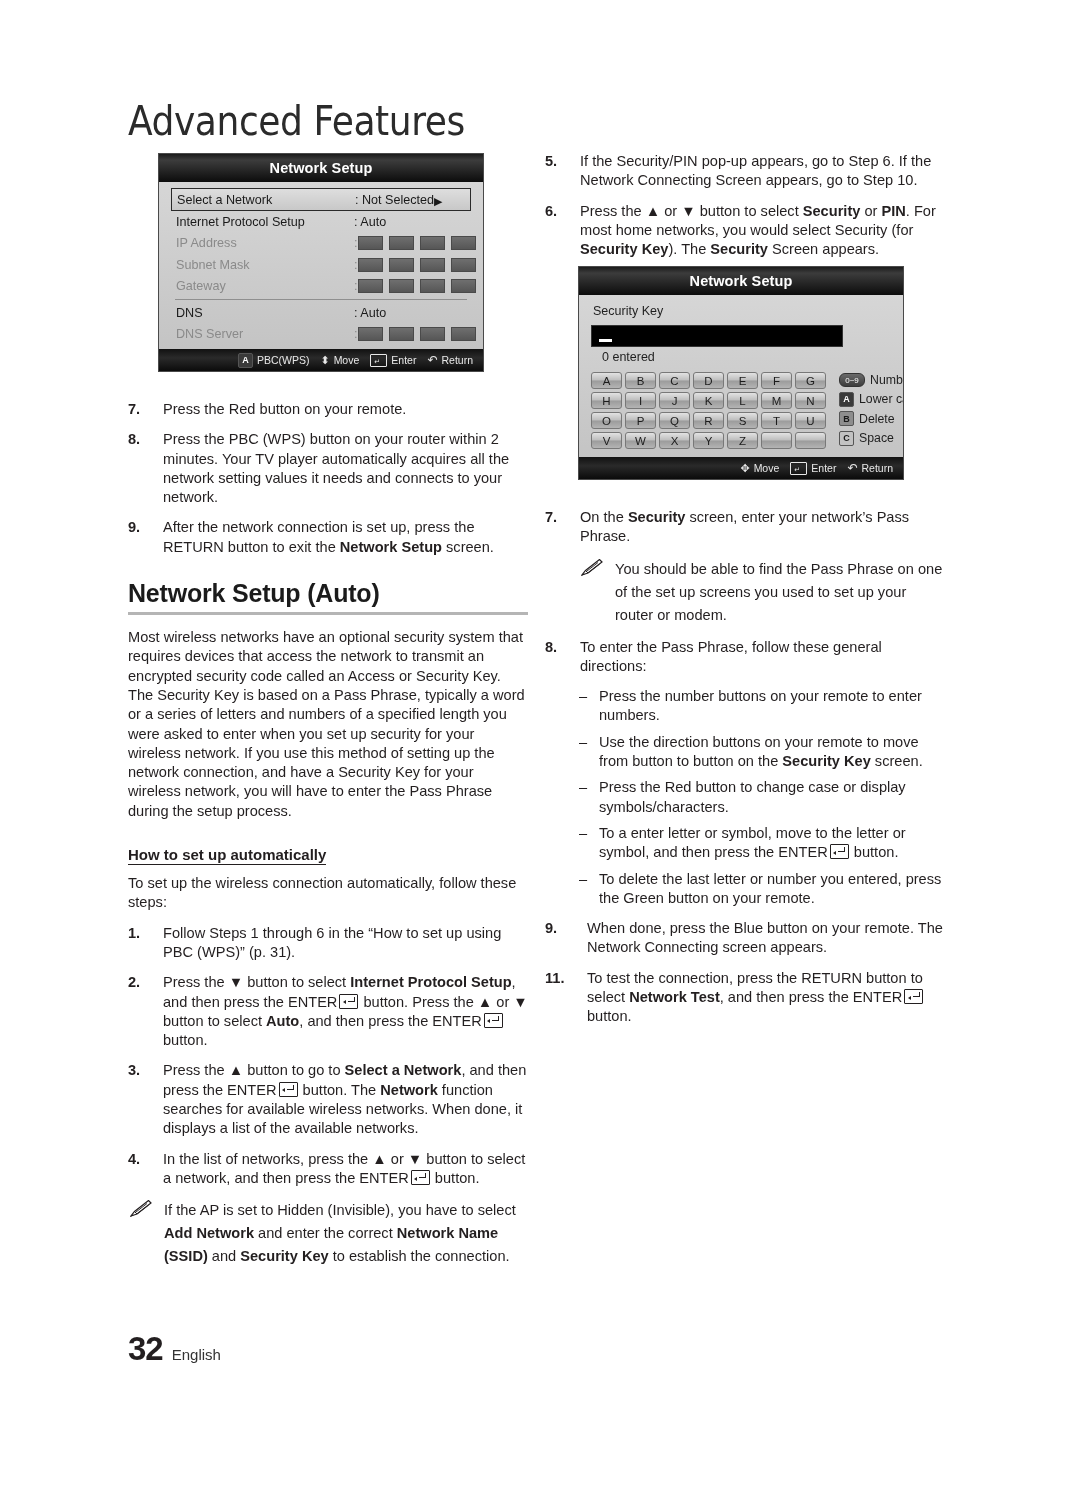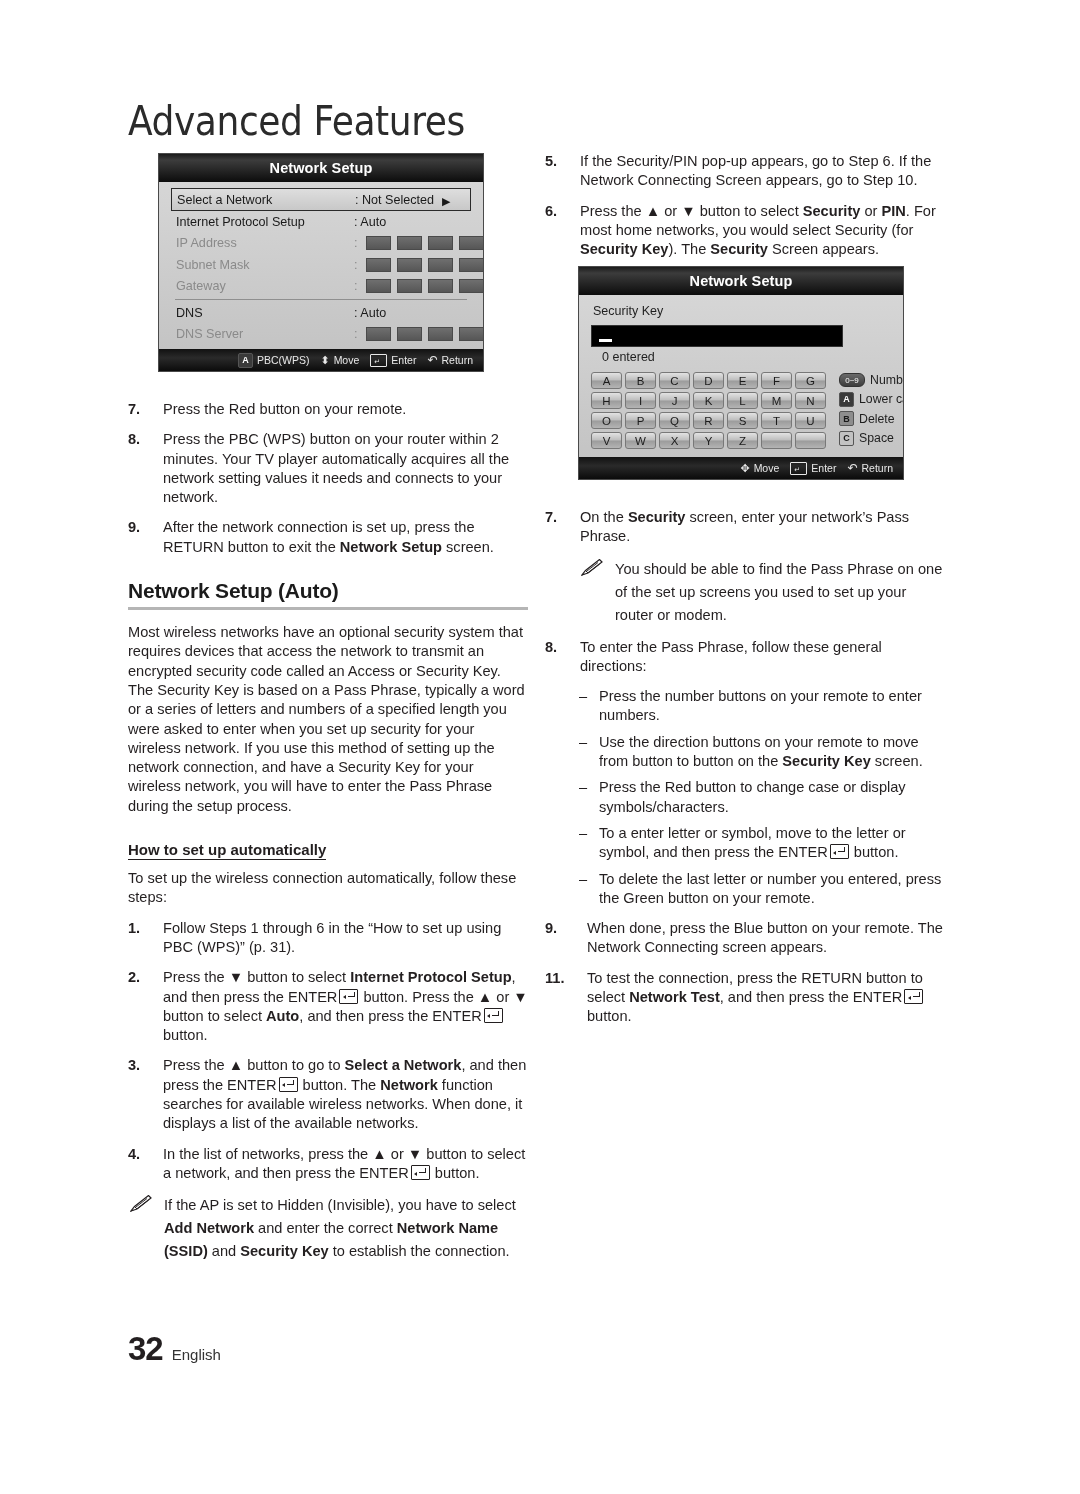--- a/index.html
+++ b/index.html
@@ -102,21 +102,21 @@
   .note .pencil {
     position: absolute;
     left: 2px;
     top: 1px;
     width: 24px;
     height: 18px;
   }
 
   
   .section-head {
-    font-size: 21px;
+    font-size: 25px;
     font-weight: bold;
     margin: 22px 0 0 0;
     letter-spacing: -0.2px;
     color: #1b1b1b;
   }
   .section-rule {
     height: 3px;
     background: #b5b5b5;
     margin: 4px 0 13px 0;
     width: 100%;
@@ -209,21 +209,21 @@
     padding: 0 5px;
     box-sizing: border-box;
   }
   .menu-row.dim { color: #8a8a8a; }
   .menu-row.sel {
     border: 1.6px solid #2a2a2a;
     background: linear-gradient(to bottom,#dedede,#c8c8c8);
     height: 23px;
   }
   .menu-row .lbl { width: 178px; flex: none; }
-  .menu-row .val { display: flex; align-items: flex-end; gap: 8px; }
+  .menu-row .val { display: flex; align-items: flex-end; gap: 0; }
   .menu-sep { height: 1px; background: #8f8f8f; margin: 2px 4px 2px 4px; }
   .ip-boxes { display: flex; gap: 6px; }
   .ip-boxes span {
     display: block;
     width: 23px;
     height: 12px;
     background: linear-gradient(to bottom,#6f6f6f,#565656);
     border: 1px solid #4a4a4a;
   }
   .arrow-r { font-size: 11px; line-height: 1; }

